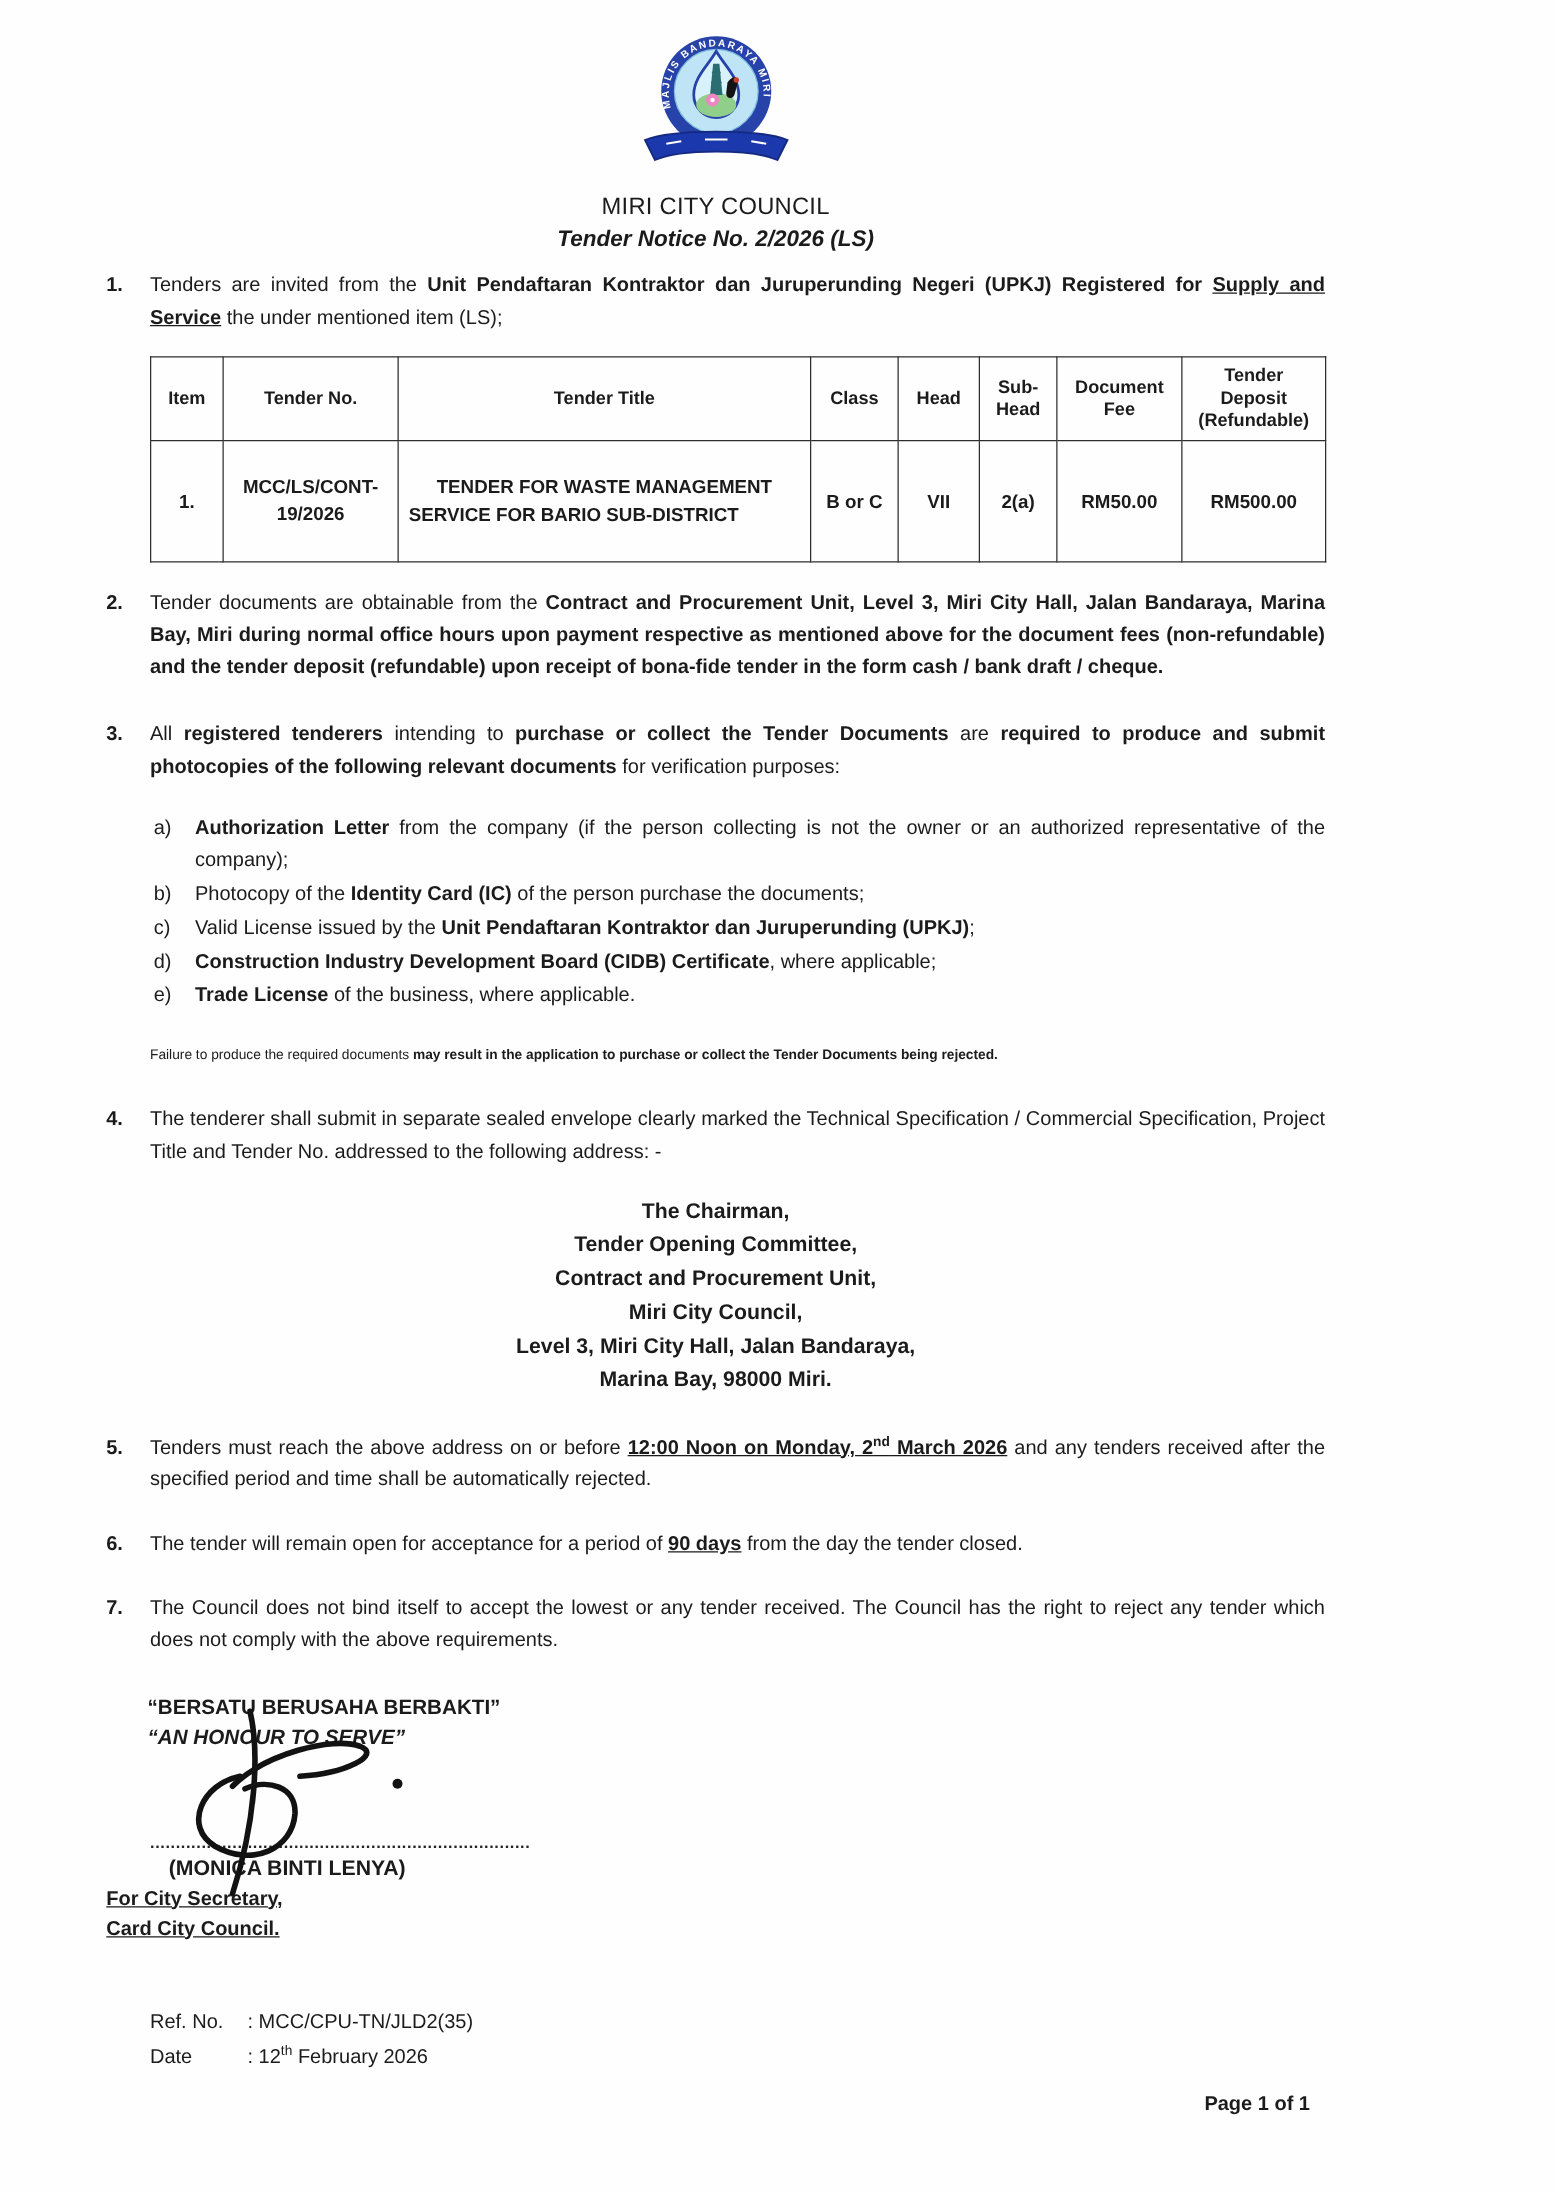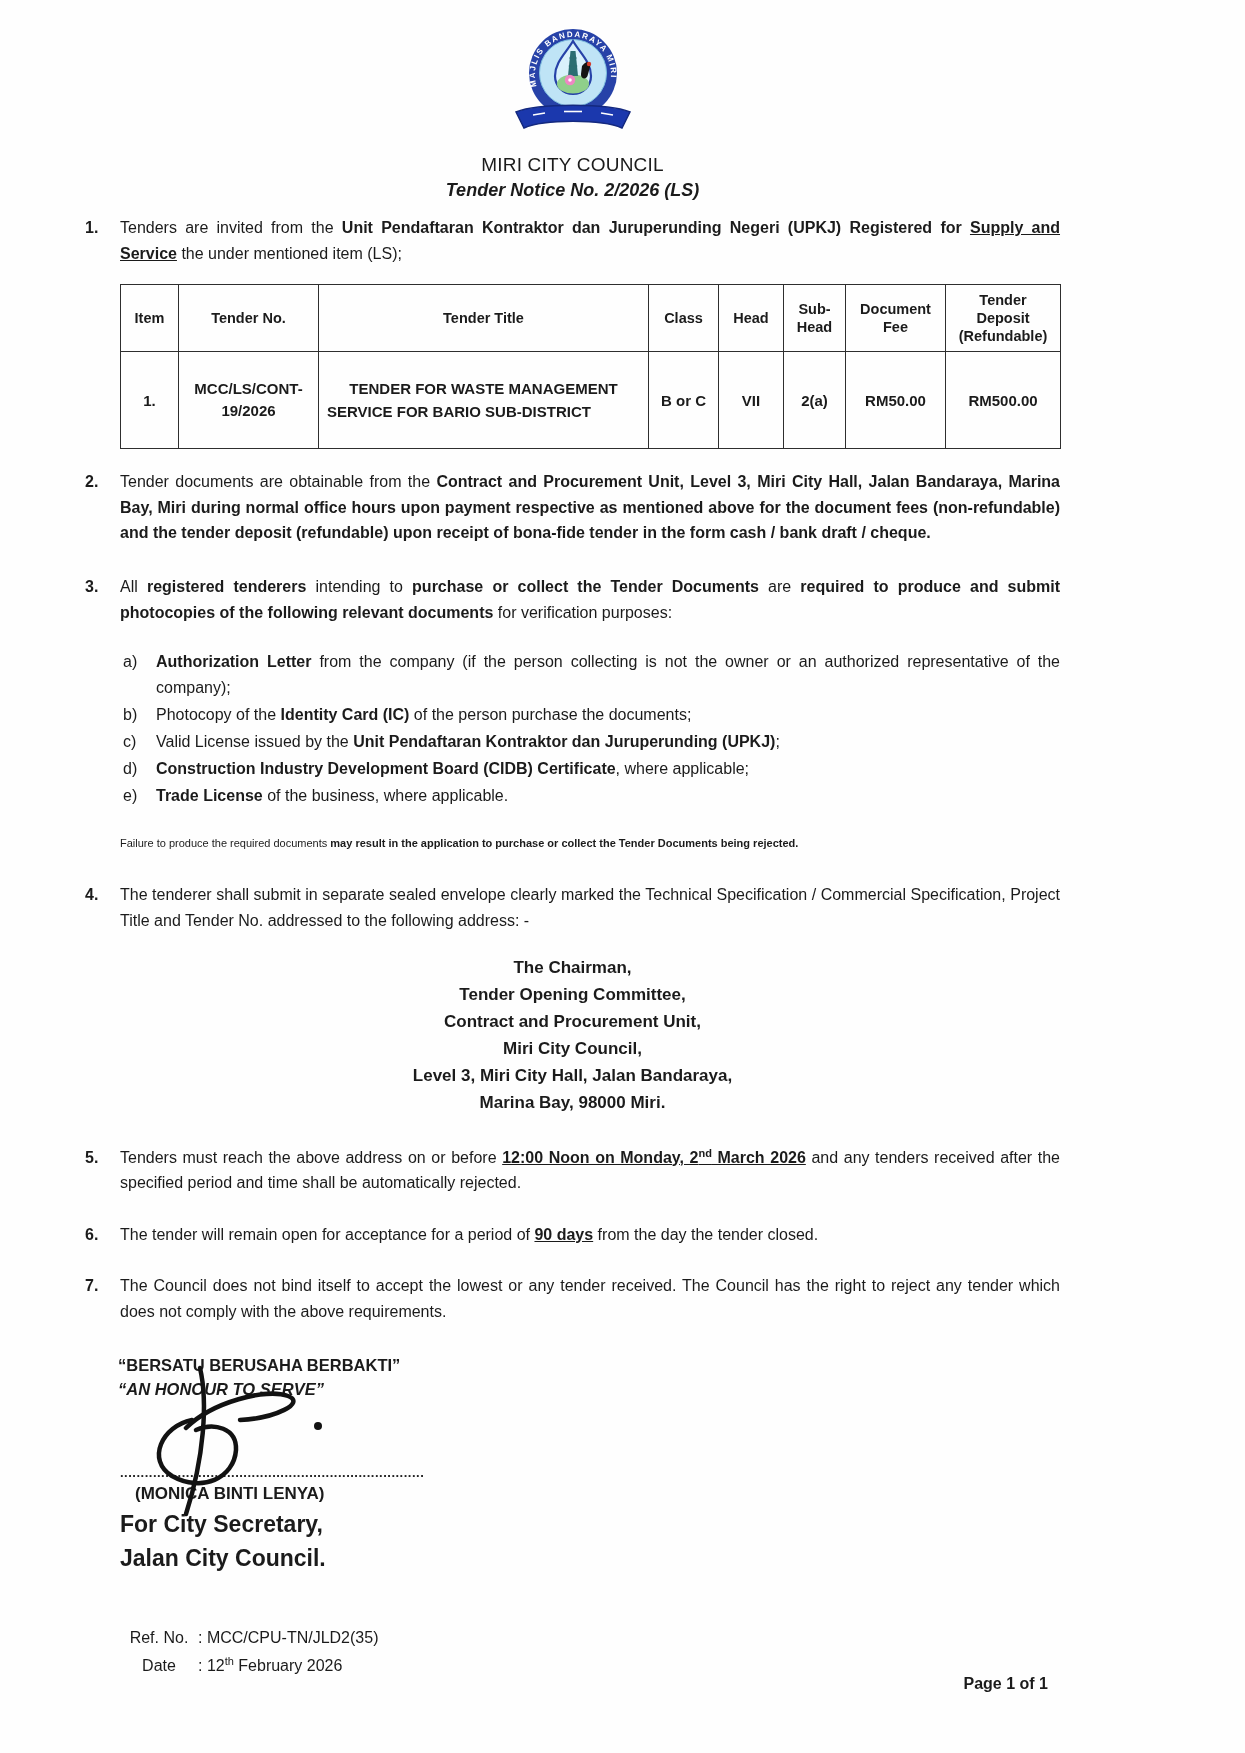--- a/index.html
+++ b/index.html
@@ -32,23 +32,23 @@
   .sub-text{flex:1;text-align:justify;}
   .note{margin:26px 12px 0 35px;line-height:1.6;font-size:11px;text-align:justify;}
   .address{margin-top:22px;text-align:center;font-weight:700;font-size:17px;line-height:1.58;}
   .sig-block{margin-left:0;}
   .motto{margin-left:33px;font-weight:700;font-size:16.5px;line-height:1.5;}
   .motto-2{font-style:italic;}
   .sig-draw-wrap{position:relative;height:64px;margin-left:35px;}
   .signature-svg{position:absolute;top:-40px;left:8px;z-index:2;}
   .dotted-line{margin-left:35px;font-size:13px;font-weight:700;letter-spacing:.5px;color:#222;line-height:1;}
   .sig-name{margin-left:50px;font-weight:700;font-size:17px;line-height:1.5;margin-top:2px;}
-  .sig-title{margin-left:35px;font-weight:700;font-size:23px;line-height:1.5;}
+  .sig-title{font-weight:700;font-size:16px;line-height:1.5;text-decoration:underline;}
   .ref-block{margin:48px 0 0 35px;font-size:16px;line-height:1.8;}
-  .ref-row{display:flex;text-align:center;}
+  .ref-row{display:flex;}
   .ref-label{flex:0 0 78px;}
   .footer-page{position:absolute;right:197px;bottom:60px;font-weight:700;font-size:16px;}
 </style>
 </head>
 <body>
 
 <div class="page">
   <div class="content">
 
     <div class="logo-block">
@@ -199,21 +199,21 @@
             <path d="M 64,58 C 34,64 18,98 44,114 C 74,131 106,116 108,88 C 109,66 86,60 68,68"></path>
             <path d="M 58,66 C 84,40 138,26 160,34 C 178,41 148,56 112,58"></path>
           </g>
           <circle cx="190" cy="64" r="4" fill="#121212"></circle>
         </svg>
       </div>
 
       <div class="dotted-line">..........................................................................</div>
       <div class="sig-name">(MONICA BINTI LENYA)</div>
       <div class="sig-title">For City Secretary,</div>
-      <div class="sig-title">Jalan City Council.</div>
+      <div class="sig-title">Card City Council.</div>
     </div>
 
     <div class="ref-block">
       <div class="ref-row">
         <div class="ref-label">Ref. No.</div>
         <div>: MCC/CPU-TN/JLD2(35)</div>
       </div>
       <div class="ref-row">
         <div class="ref-label">Date</div>
         <div><span>: 12</span><sup>th</sup><span> February 2026</span></div>

